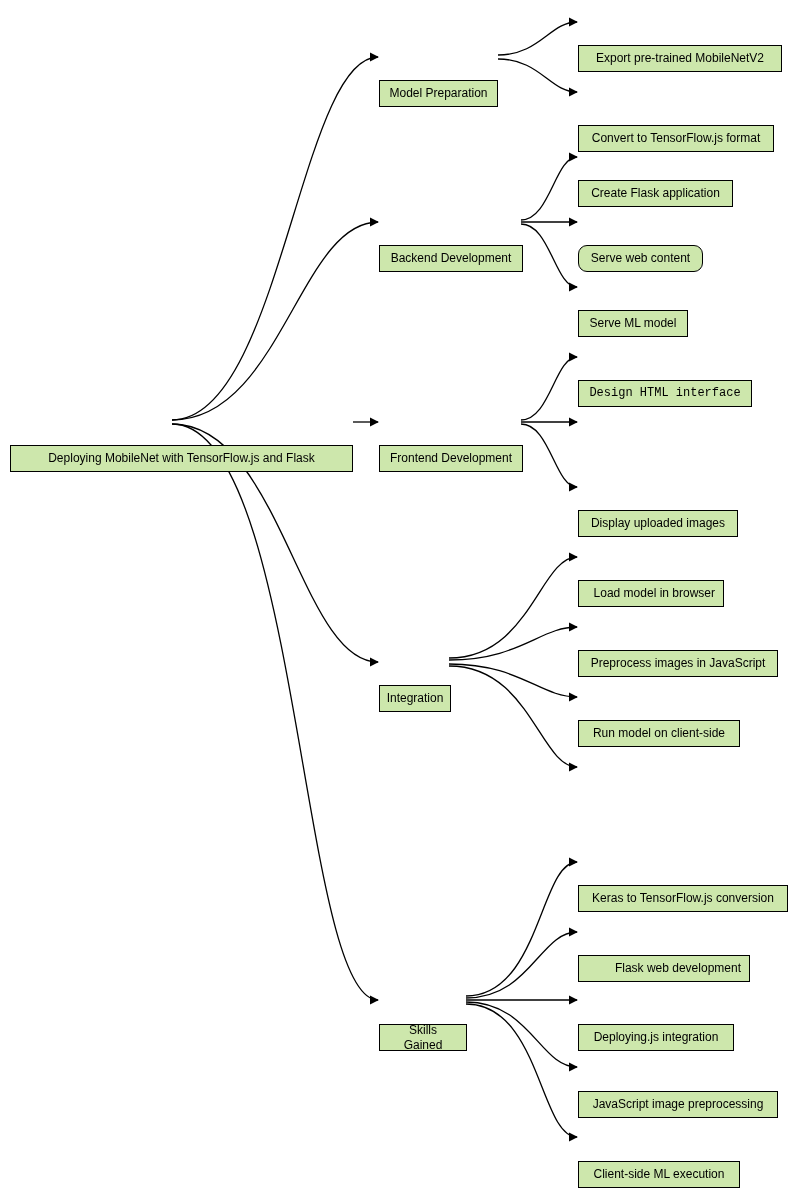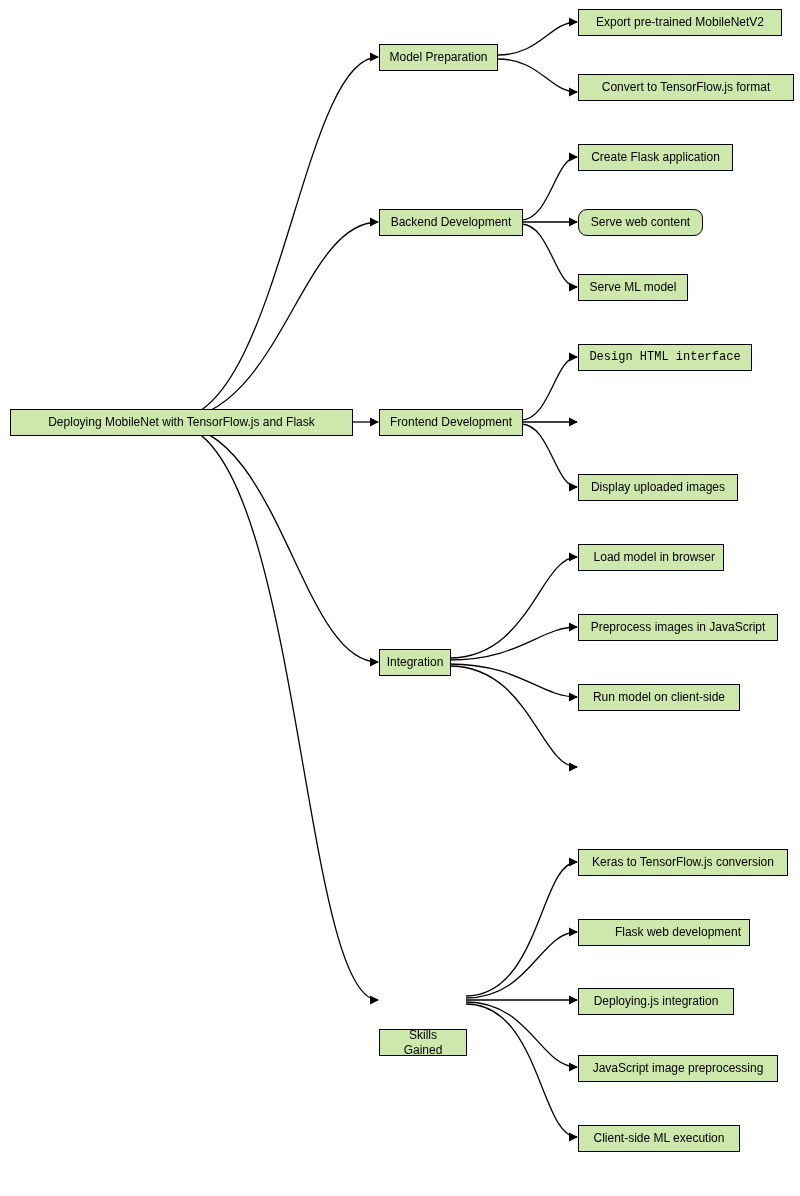--- a/index.html
+++ b/index.html
@@ -22,20 +22,21 @@
     background: #cde7ac;
     border: 1px solid #000;
     box-sizing: border-box;
     display: flex;
     align-items: center;
     justify-content: center;
     text-align: center;
     padding: 4px 8px;
     font-size: 12px;
     line-height: 1.2;
+    margin-top: 36px;
   }
   svg.edges {
     position: absolute;
     left: 0; top: 0;
     width: 800px;
     height: 1196px;
     pointer-events: none;
   }
 </style>
 </head>
@@ -84,21 +85,21 @@
   <div class="node" style="left:10px; top:409px; width:343px; height:27px;">
     <span>Deploying MobileNet with TensorFlow.js and Flask</span>
   </div>
 
   <div class="node" style="left:379px; top:44px; width:119px; height:27px;">
     <span>Model Preparation</span>
   </div>
   <div class="node" style="left:578px; top:9px; width:204px; height:27px;">
     <span>Export pre-trained MobileNetV2</span>
   </div>
-  <div class="node" style="left:578px; top:74px; width:216px; height:27px;">
+  <div class="node" style="left:578px; top:89px; width:196px; height:27px;">
     <span>Convert to TensorFlow.js format</span>
   </div>
 
   <div class="node" style="left:379px; top:209px; width:144px; height:27px;">
     <span>Backend Development</span>
   </div>
   <div class="node" style="left:578px; top:144px; width:155px; height:27px;">
     <span>Create Flask application</span>
   </div>
   <div class="node" style="left:578px; top:209px; width:125px; height:27px;border-radius:9px;">
@@ -124,21 +125,21 @@
   <div class="node" style="left:578px; top:544px; width:146px; height:27px;justify-content:flex-end;">
     <span>Load model in browser</span>
   </div>
   <div class="node" style="left:578px; top:614px; width:200px; height:27px;">
     <span>Preprocess images in JavaScript</span>
   </div>
   <div class="node" style="left:578px; top:684px; width:162px; height:27px;">
     <span>Run model on client-side</span>
   </div>
 
-  <div class="node" style="left:379px; top:1029px; width:88px; height:27px;">
+  <div class="node" style="left:379px; top:988px; width:88px; height:27px;">
     <span>Skills Gained</span>
   </div>
   <div class="node" style="left:578px; top:849px; width:210px; height:27px;">
     <span>Keras to TensorFlow.js conversion</span>
   </div>
   <div class="node" style="left:578px; top:919px; width:172px; height:27px;justify-content:flex-end;">
     <span>Flask web development</span>
   </div>
   <div class="node" style="left:578px; top:988px; width:156px; height:27px;">
     <span>Deploying.js integration</span>

